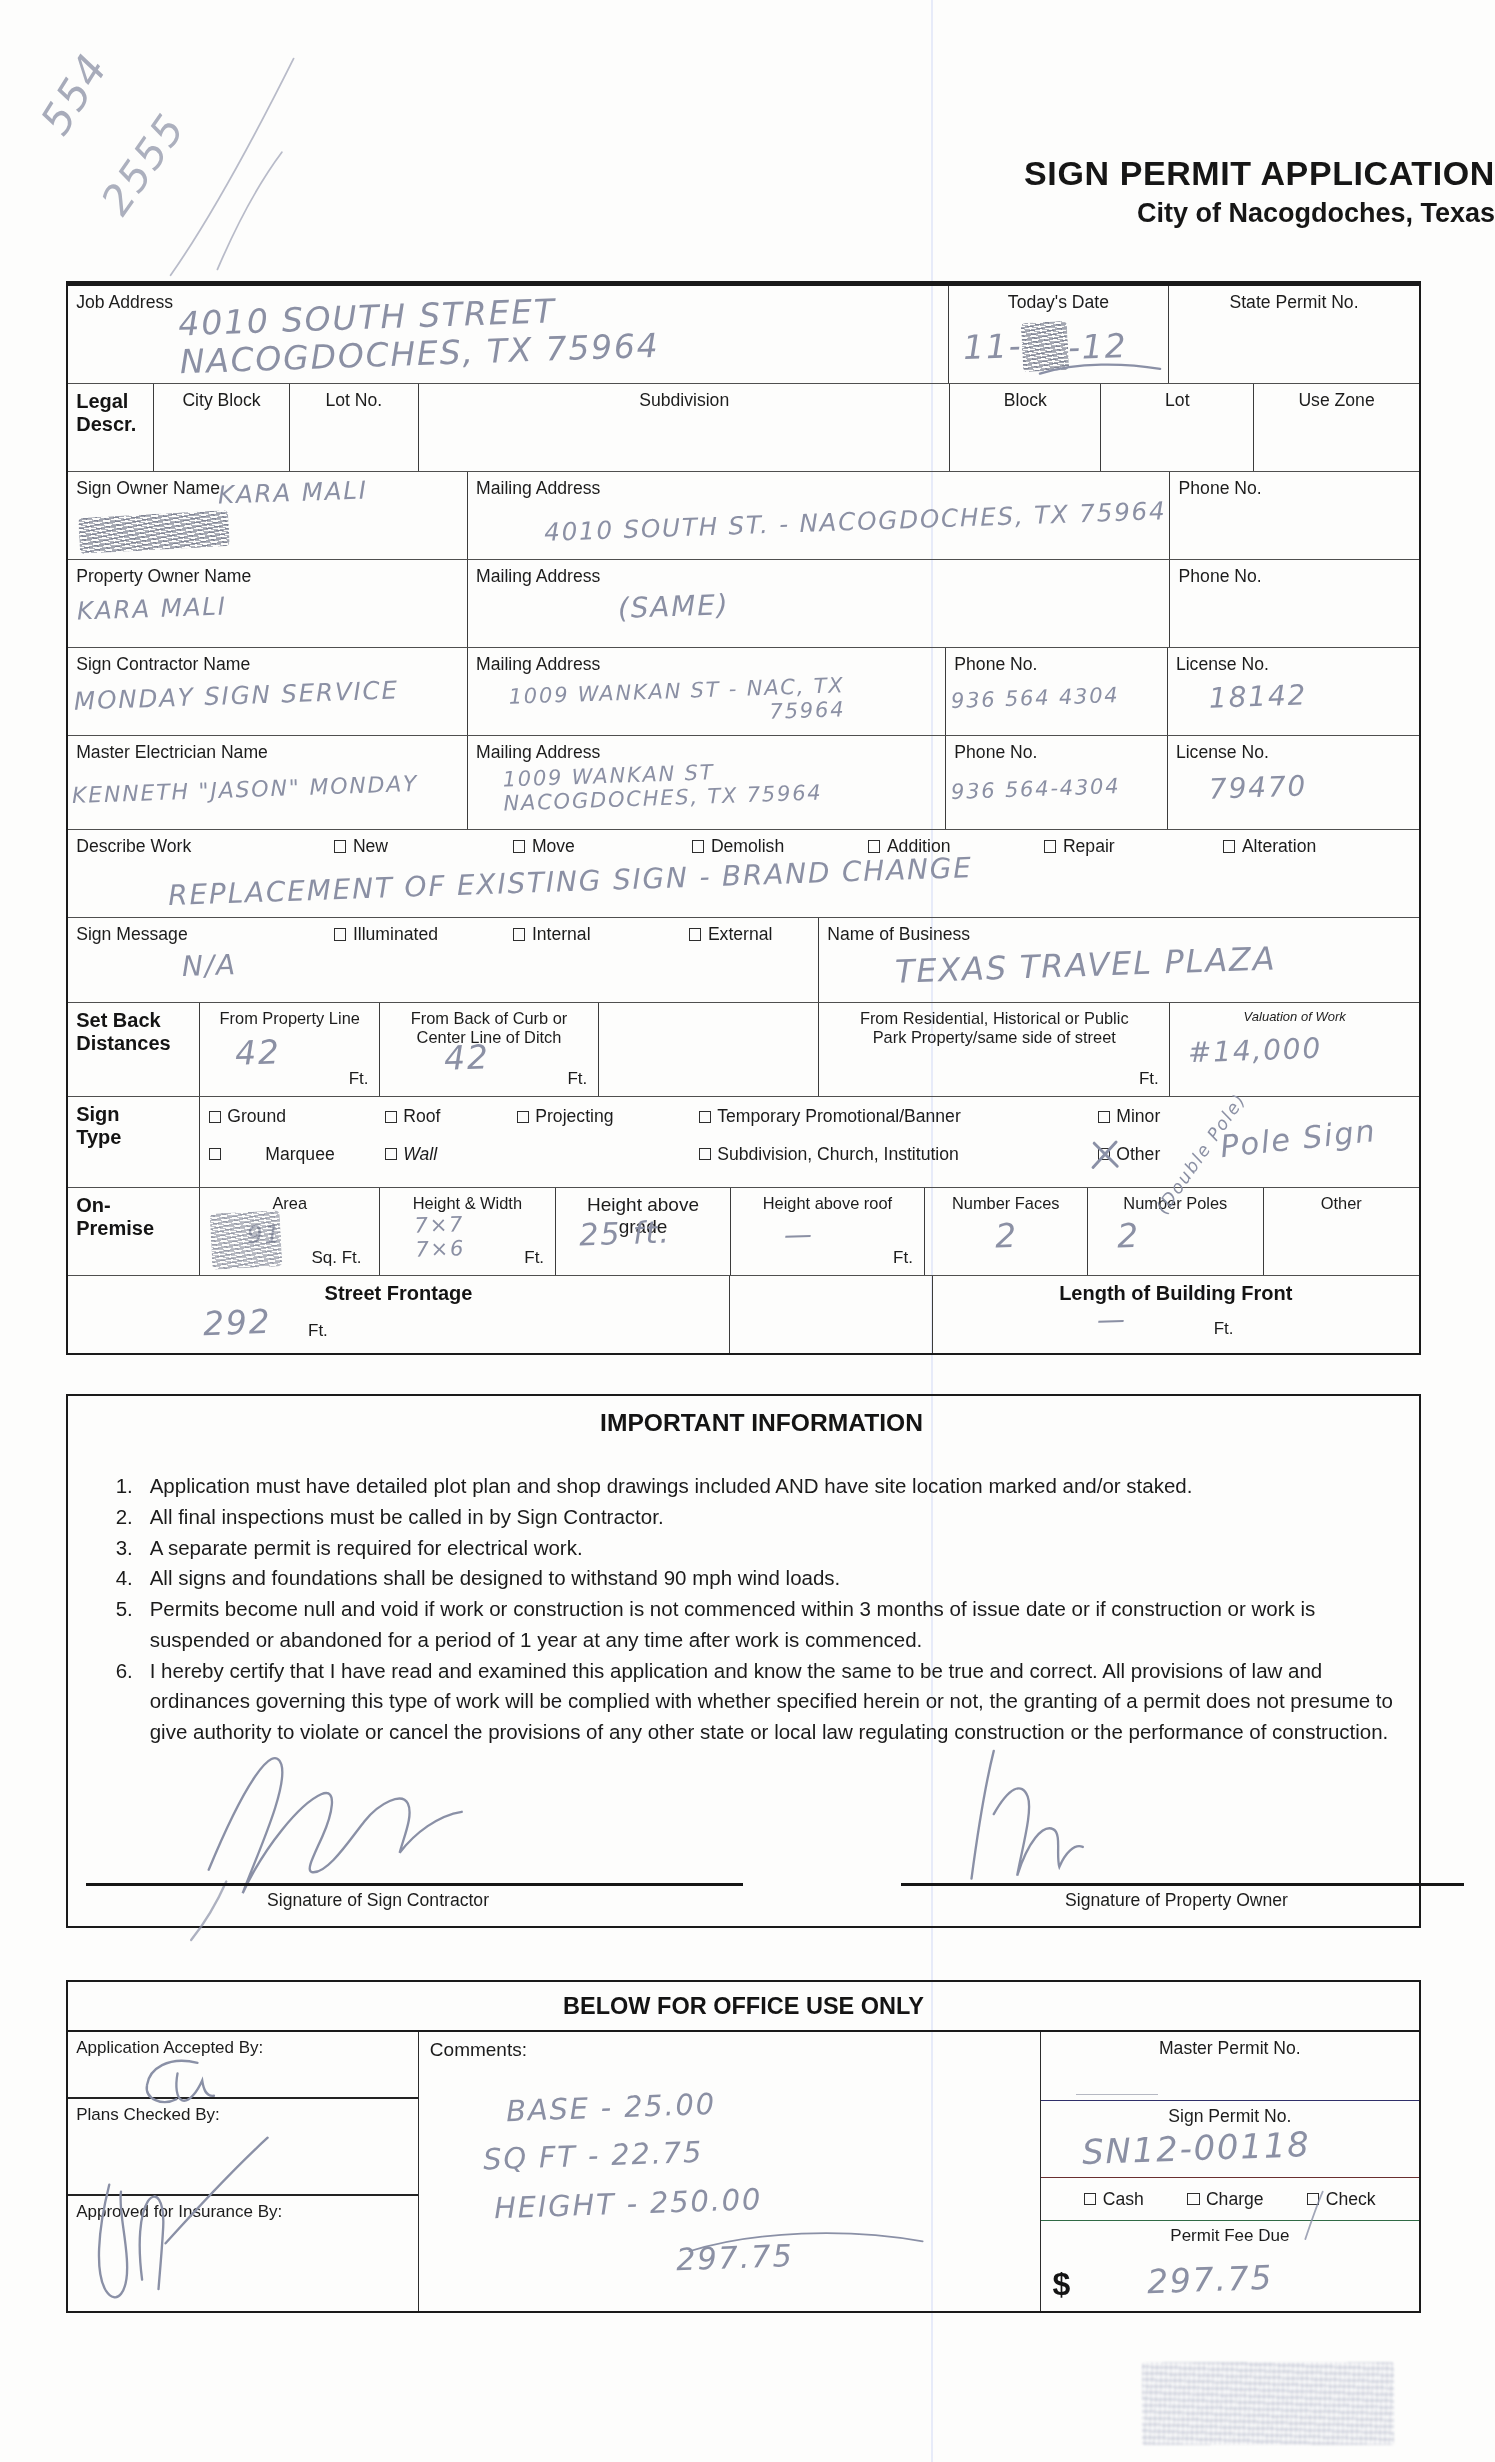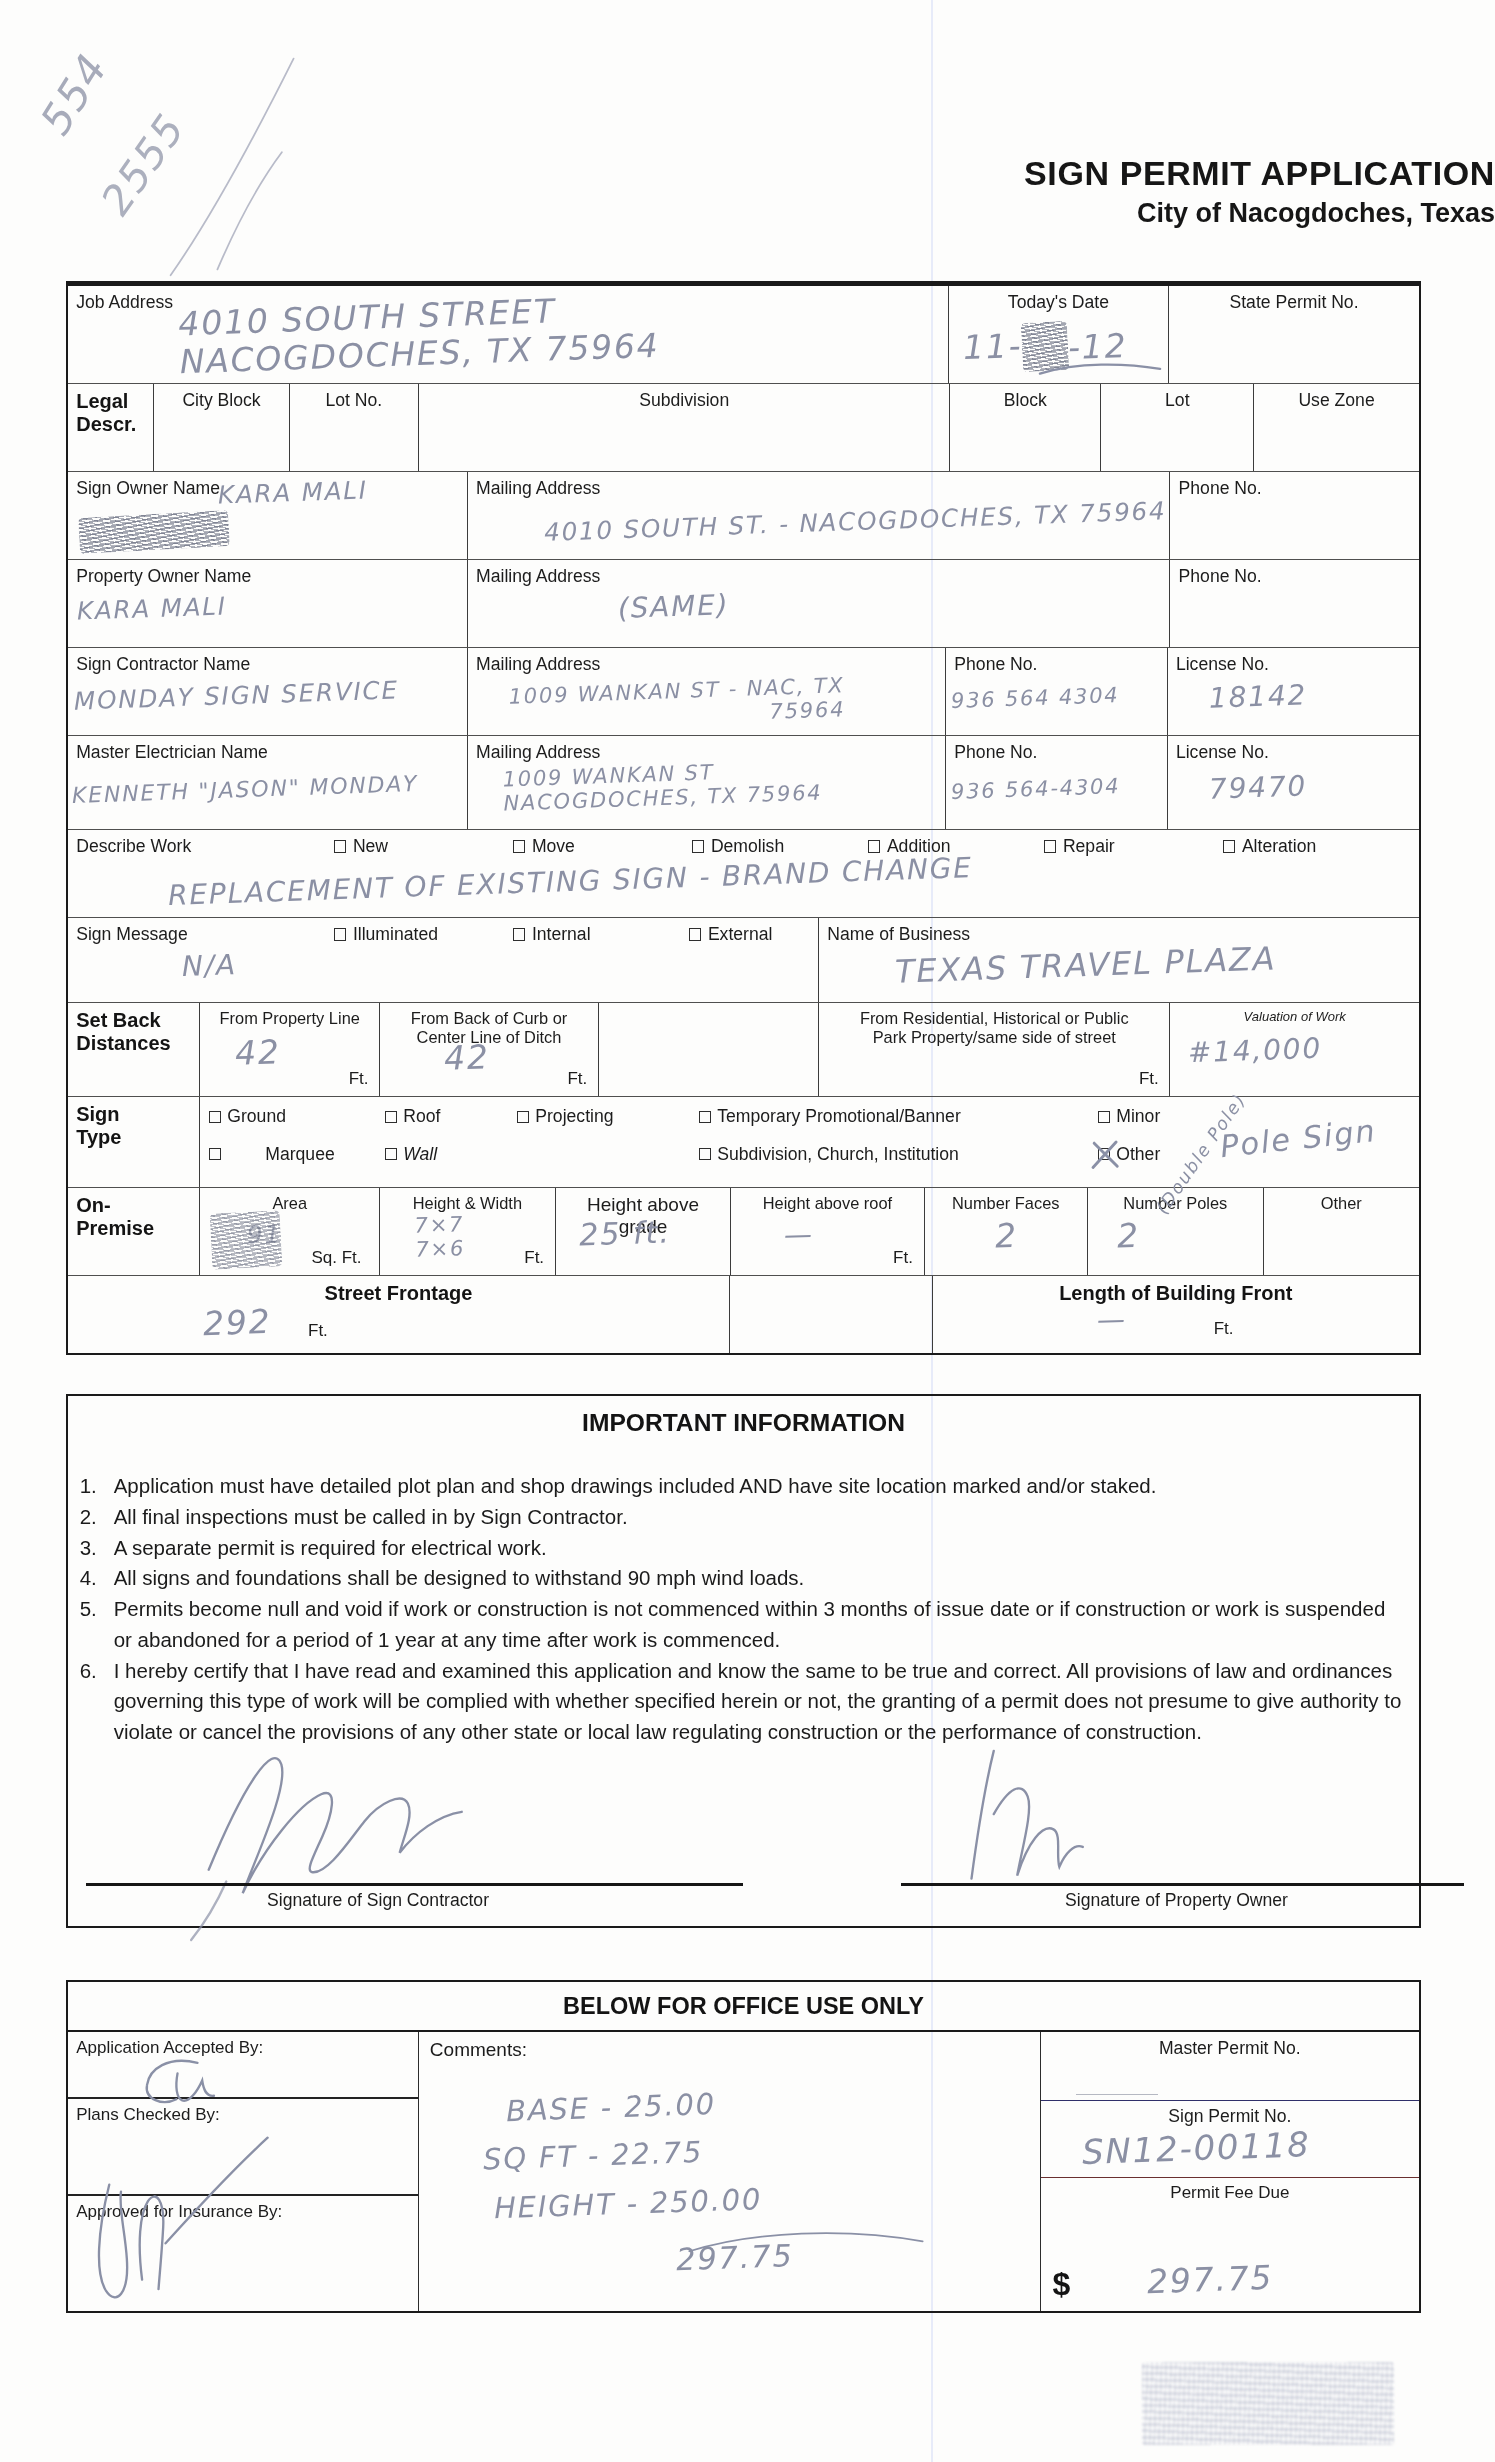--- a/index.html
+++ b/index.html
@@ -33,21 +33,21 @@
   .cbg { display:inline-flex; align-items:center; }
   .cb { display:inline-block; width:12.3px; height:12.3px; border:1.8px solid #2e2e2e; margin-right:6.4px; position:relative; flex:none; }
   .cbl { font-size:17.6px; color:#1c1c1c; }
 
   .scribble { background:
       repeating-linear-gradient(-8deg, rgba(88,94,114,.55) 0 1.8px, transparent 1.8px 4.1px),
       repeating-linear-gradient(14deg, rgba(88,94,114,.45) 0 1.2px, transparent 1.2px 3.5px);
     border-radius:4.7px; transform:rotate(-3deg); }
 
   
-  #info-box { top:1394px; height:534px; }
+  #info-box { top:1394px; height:534px;padding-left:36px; }
   .ii-title { text-align:center; font-size:24.6px; font-weight:bold; margin-top:13px; color:#141414; }
   .ii-list { margin:34px 14px 0 11.7px; }
   .ii-item { display:flex; font-size:20.5px; line-height:1.5; color:#1b1b1b; }
   .ii-num { width:34px; flex:none; }
   .ii-text { flex:1; }
   .sig-area { position:absolute; left:0; bottom:0; width:100%; height:147px; }
   .sig-line { position:absolute; height:2.9px; background:#161616; }
   .sig-lab { position:absolute; font-size:17.6px; color:#1c1c1c; }
 
   
@@ -473,20 +473,38 @@
       </div>
       <div class="ou-right">
         <div class="ou-r1">
           <span class="lbl ctr" style="margin-top:5.9px;">Master Permit No.</span>
           <div class="abs" style="left:35px;bottom:4.7px;width:82px;height:1.8px;background:rgba(110,115,135,.5);"></div>
         </div>
         <div class="ou-r2">
           <span class="lbl ctr" style="margin-top:4.7px;">Sign Permit No.</span>
           <div class="abs hw" style="left:41px;top:28px;font-size:34px;">SN12-00118</div>
         </div>
+        <div class="ou-r3">
+          <span class="cbg">
+              <span class="cb"></span>
+              <span class="cbl">Cash</span>
+            </span>
+          <span class="cbg">
+              <span class="cb"></span>
+              <span class="cbl">Charge</span>
+            </span>
+          <span class="cbg">
+            <span class="cb">
+              <svg class="sig" style="left:-4.7px;top:-3.5px;" width="29" height="53" viewBox="0 0 50 90">
+                  <path d="M34 2 C 22 30, 12 60, 4 84" style="stroke-width:3;opacity:.8;"></path>
+                </svg>
+            </span>
+            <span class="cbl">Check</span>
+          </span>
+        </div>
         <div class="ou-r4">
           <span class="lbl ctr" style="margin-top:4.7px;font-size:17px;">Permit Fee Due</span>
           <span class="abs" style="left:11.7px;bottom:8.2px;font-size:32px;font-weight:bold;color:#141414;">$</span>
           <div class="abs hw" style="left:106px;bottom:11.7px;font-size:33px;">297.75</div>
         </div>
       </div>
     </div>
   </div>
 
   <div class="stamp"></div>

